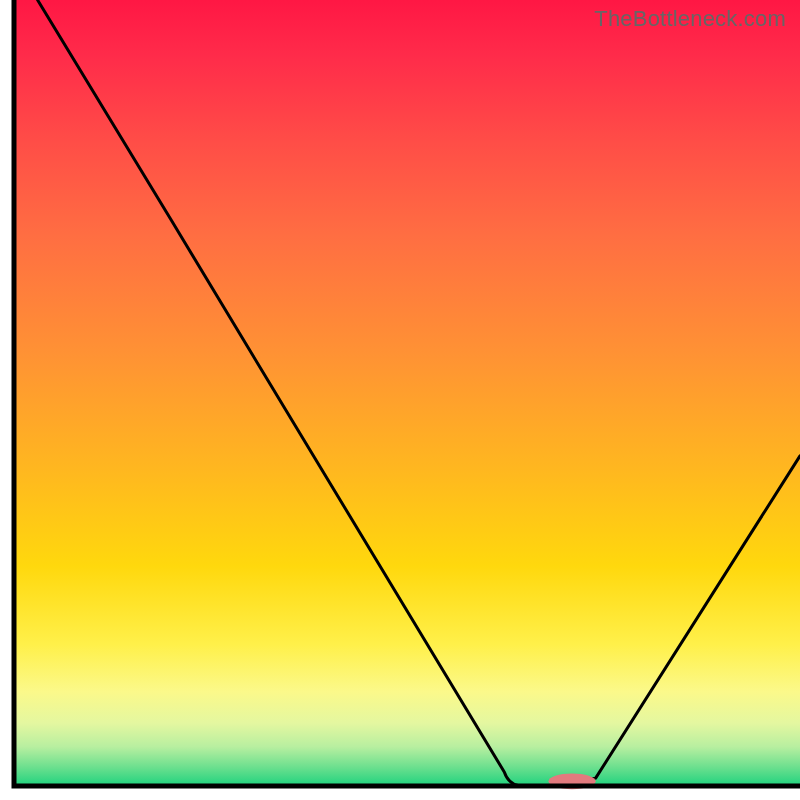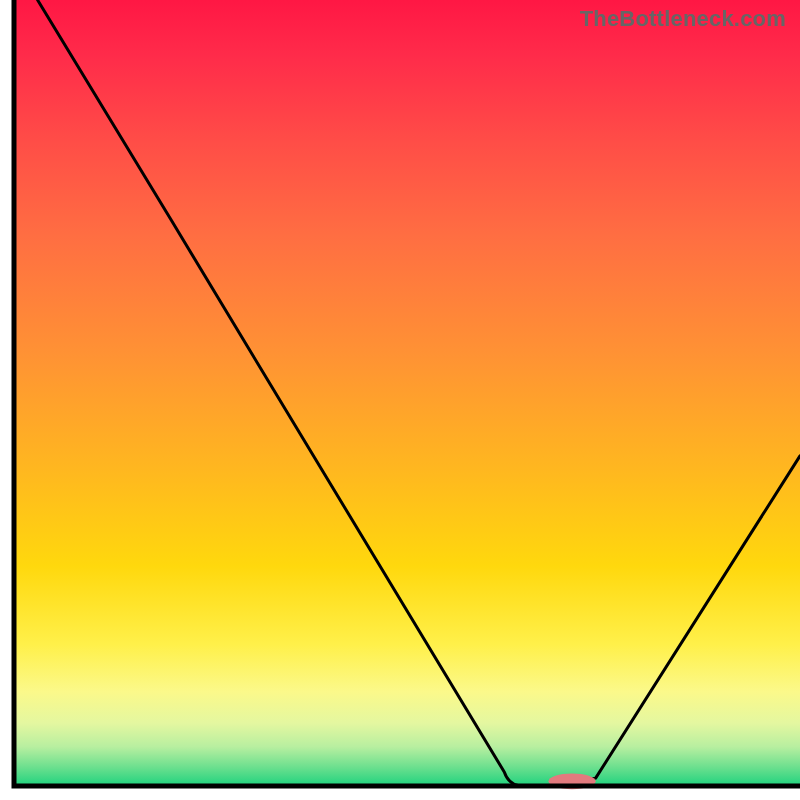--- a/index.html
+++ b/index.html
@@ -14,21 +14,21 @@
     position: relative;
     width: 800px;
     height: 800px;
   }
   .watermark {
     position: absolute;
     top: 6px;
     right: 14px;
     color: #666666;
     font-size: 22px;
-    font-weight: 700;
+    font-weight: 400;
     letter-spacing: 0.2px;
     z-index: 10;
   }
   .plot {
     position: absolute;
     
     top: 0;
     left: 0;
     width: 800px;
     height: 800px;

